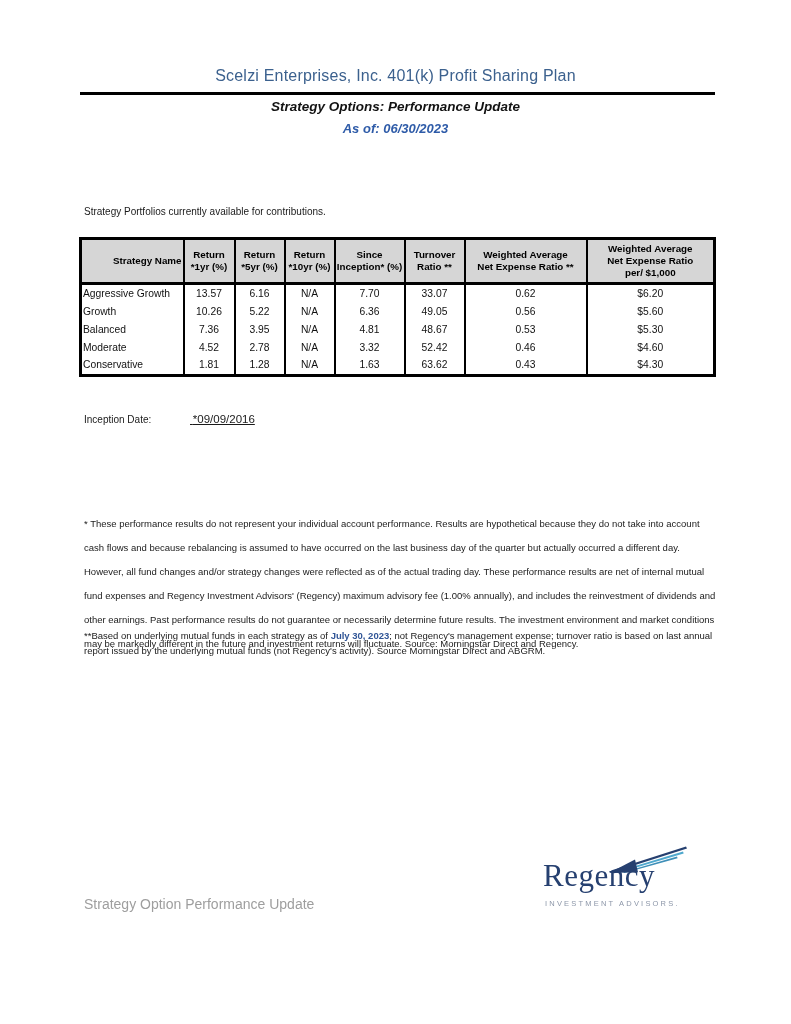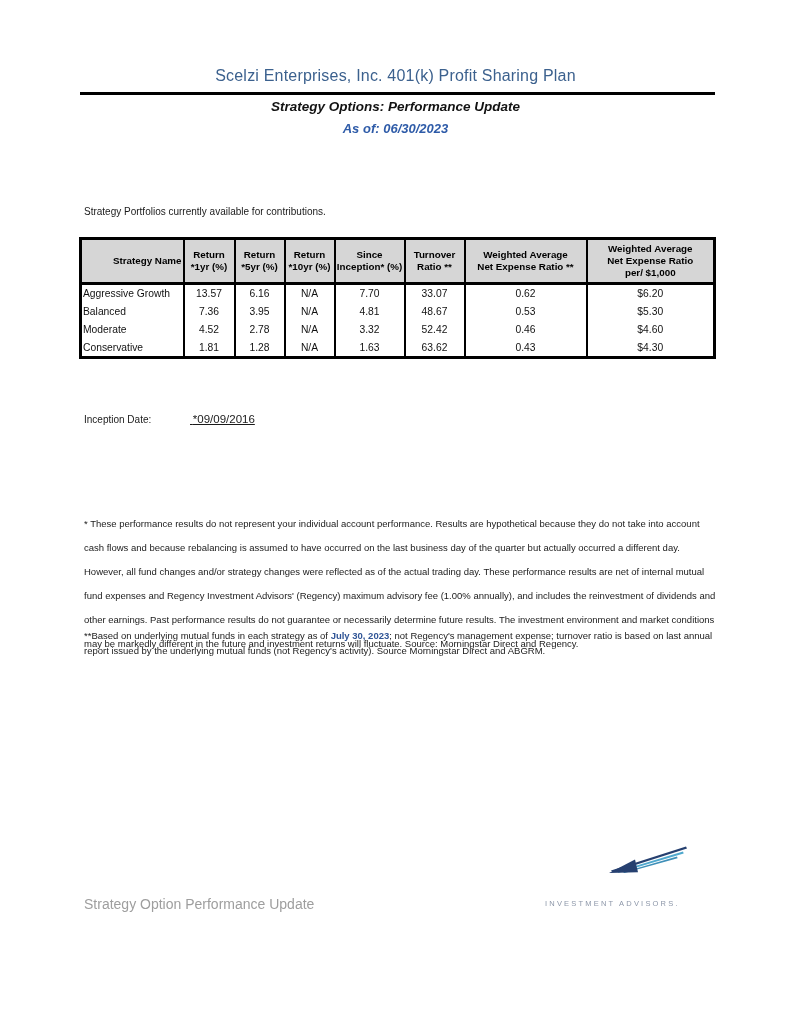--- a/index.html
+++ b/index.html
@@ -118,20 +118,30 @@
             <td class="name">Aggressive Growth</td>
             <td>13.57</td>
             <td>6.16</td>
             <td>N/A</td>
             <td>7.70</td>
             <td>33.07</td>
             <td>0.62</td>
             <td>$6.20</td>
           </tr>
           <tr>
+            <td class="name">Growth</td>
+            <td>10.26</td>
+            <td>5.22</td>
+            <td>N/A</td>
+            <td>6.36</td>
+            <td>49.05</td>
+            <td>0.56</td>
+            <td>$5.60</td>
+          </tr>
+          <tr>
             <td class="name">Balanced</td>
             <td>7.36</td>
             <td>3.95</td>
             <td>N/A</td>
             <td>4.81</td>
             <td>48.67</td>
             <td>0.53</td>
             <td>$5.30</td>
           </tr>
           <tr>
@@ -175,16 +185,17 @@
 
   <div class="footer-note">Strategy Option Performance Update</div>
 
   <div class="logo">
     <svg class="swoosh" viewBox="0 0 80 27" xmlns="http://www.w3.org/2000/svg">
       <polygon points="2,24.5 77,0.5 78,2.6 3.6,26.2" fill="#264070"></polygon>
       <polygon points="8,25.5 74,5.5 74.7,7.4 9.6,26.8" fill="#4FA8CE"></polygon>
       <polygon points="14,26.2 68,10.5 68.6,12.3 15.5,27" fill="#3E8FB8"></polygon>
       <polygon points="0,27 26,13.5 29,26.2" fill="#264070"></polygon>
     </svg>
+    <div class="name">Regency</div>
     <div class="tagline">INVESTMENT ADVISORS.</div>
   </div>
 
 </div>
 
 </body></html>

